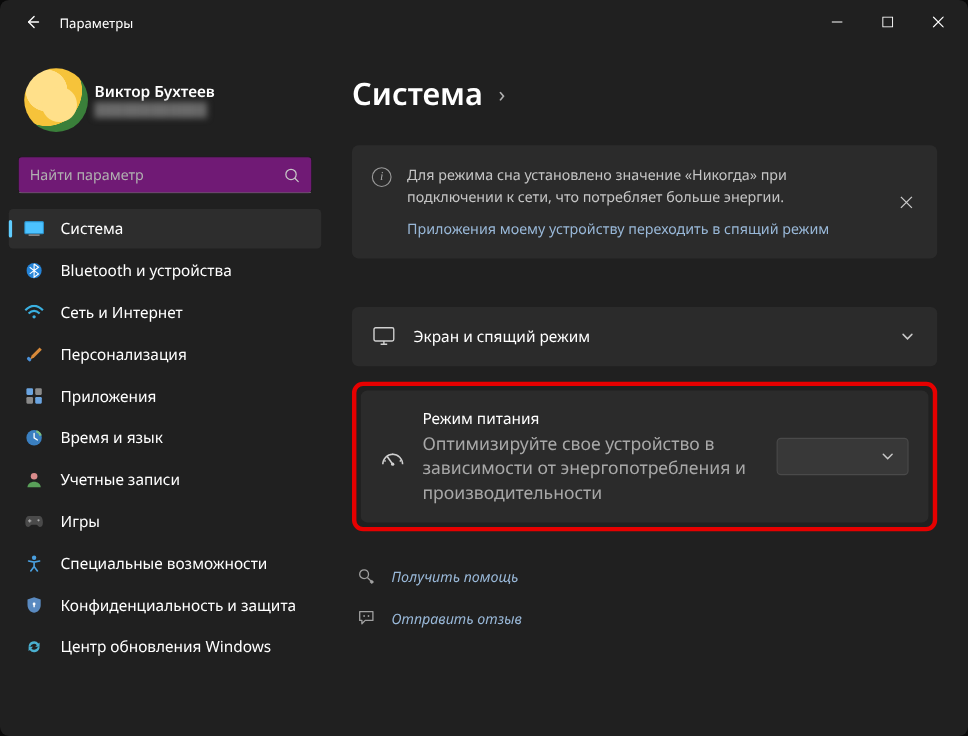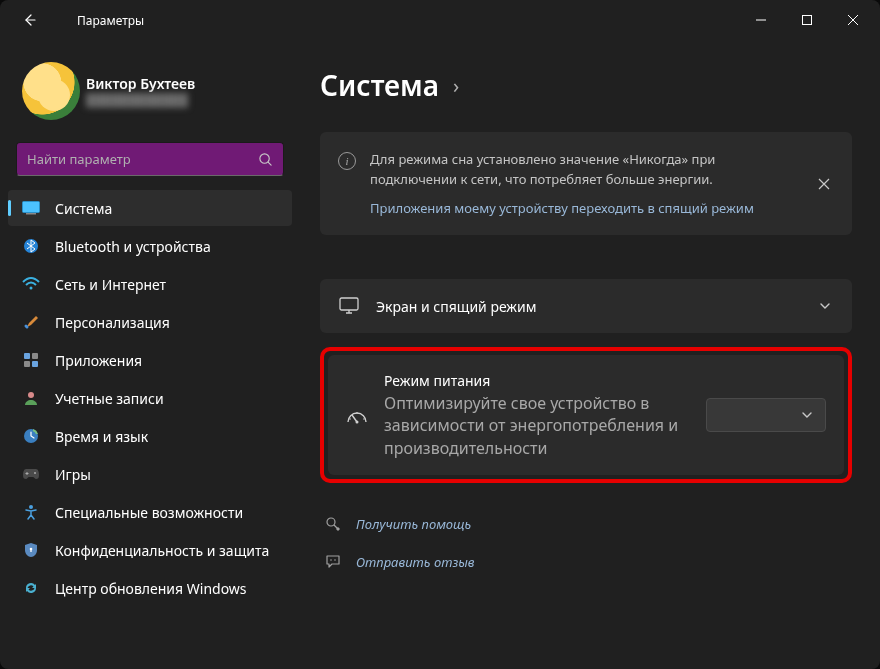--- a/index.html
+++ b/index.html
@@ -34,21 +34,20 @@
     overflow:hidden;
     position:relative;
   }
   .titlebar{
     height:40px;
     display:flex;
     align-items:center;
     padding:0 4px 0 18px;
     color:var(--text);
     font-size:12px;
-    gap:23px;
   }
   .titlebar .back{
     width:22px;height:22px;display:flex;align-items:center;justify-content:center;
     margin-right:14px;cursor:pointer;
   }
   .titlebar .title{flex:0 0 auto;}
   .titlebar .spacer{flex:1;}
   .win-controls{display:flex;}
   .win-btn{width:46px;height:32px;display:flex;align-items:center;justify-content:center;cursor:pointer;}
   .body{
@@ -264,35 +263,35 @@
                 <rect x="9" y="1" width="6" height="6" rx="1" fill="#8a8a8a"></rect>
                 <rect x="1" y="9" width="6" height="6" rx="1" fill="#8a8a8a"></rect>
                 <rect x="9" y="9" width="6" height="6" rx="1" fill="#6aa4e0"></rect>
               </svg>
             </span>
           <span>Приложения</span>
         </div>
         <div class="nav-item">
           <span class="nav-icon">
               <svg width="16" height="16" viewBox="0 0 16 16">
-                <circle cx="8" cy="5" r="3" fill="#d88a8a"></circle>
-                <path d="M2 15c0-3 3-5 6-5s6 2 6 5z" fill="#5aa05a"></path>
-              </svg>
-            </span>
-          <span>Учетные записи</span>
-        </div>
-        <div class="nav-item">
-          <span class="nav-icon">
-              <svg width="16" height="16" viewBox="0 0 16 16">
                 <circle cx="8" cy="8" r="7" fill="#3a7fc0"></circle>
                 <path d="M8 4v4l3 2" stroke="#fff" stroke-width="1.2" fill="none" stroke-linecap="round"></path>
                 <path d="M10 2a6 6 0 0 1 4 4" stroke="#7ac080" stroke-width="2" fill="none"></path>
               </svg>
             </span>
           <span>Время и язык</span>
+        </div>
+        <div class="nav-item">
+          <span class="nav-icon">
+              <svg width="16" height="16" viewBox="0 0 16 16">
+                <circle cx="8" cy="5" r="3" fill="#d88a8a"></circle>
+                <path d="M2 15c0-3 3-5 6-5s6 2 6 5z" fill="#5aa05a"></path>
+              </svg>
+            </span>
+          <span>Учетные записи</span>
         </div>
         <div class="nav-item">
           <span class="nav-icon">
               <svg width="18" height="14" viewBox="0 0 18 14">
                 <path d="M4 2h10c2 0 3 3 3 6s-1 4-3 4c-1 0-2-2-3-2H7c-1 0-2 2-3 2-2 0-3-1-3-4s1-6 3-6z" fill="#4a4a4a"></path>
                 <circle cx="13" cy="6" r="1" fill="#aaa"></circle>
                 <path d="M5 5v3M3.5 6.5h3" stroke="#aaa" stroke-width="1"></path>
               </svg>
             </span>
           <span>Игры</span>

